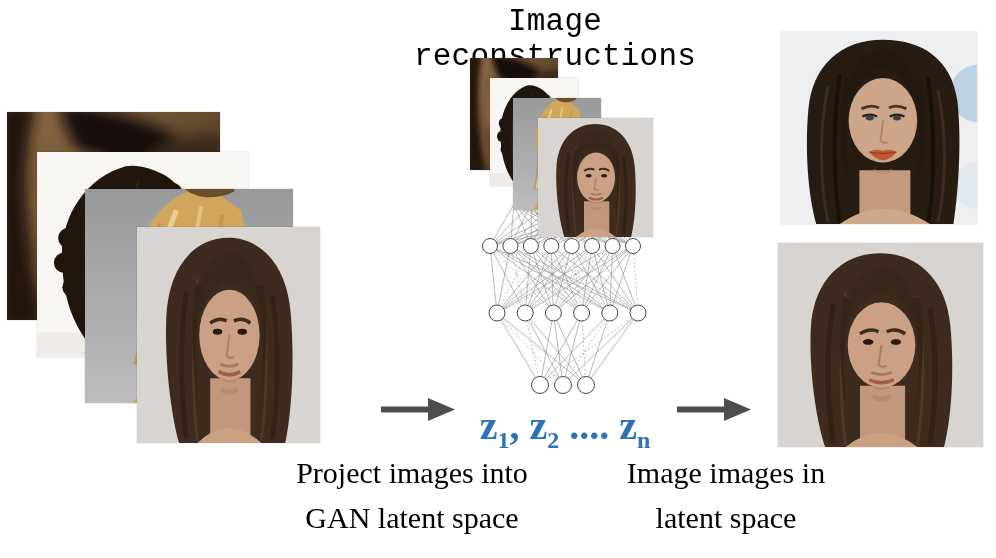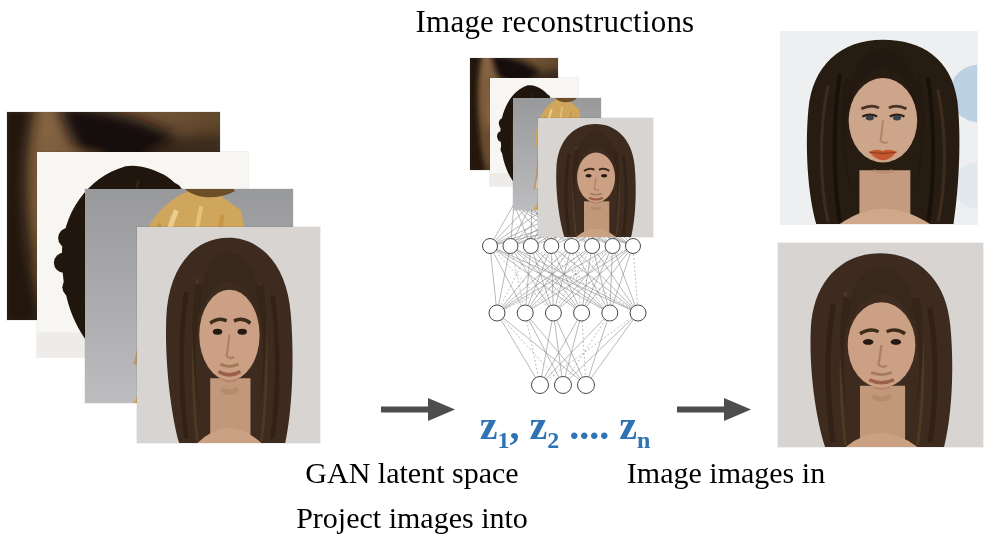--- a/index.html
+++ b/index.html
@@ -1,19 +1,19 @@
 <!DOCTYPE html>
 <html><head>
 <meta charset="utf-8">
 <style>
   html,body{margin:0;padding:0;background:#ffffff;}
   .canvas{position:relative;width:996px;height:558px;background:#ffffff;overflow:hidden;
           font-family:"Liberation Serif","DejaVu Serif",serif;color:#000;}
   .title{position:absolute;left:375px;top:4px;width:360px;text-align:center;
-         font-size:31px;letter-spacing:0.2px;}
+         font-size:31px;letter-spacing:0.2px;font-family:Liberation Mono, monospace;}
   .caption{position:absolute;top:450px;width:300px;text-align:center;font-size:30px;line-height:45px;}
   .caption.left{left:262px;}
   .caption.right{left:576px;}
   .photo{position:absolute;margin:0;box-shadow:0 0 0 1px rgba(0,0,0,0.06);background:#fff;}
   .photo svg{display:block;width:100%;height:100%;}
   .nn{position:absolute;left:462px;top:200px;width:200px;height:200px;}
   .arrow{position:absolute;}
   .latent{position:absolute;left:452px;top:386px;width:226px;text-align:center;white-space:nowrap;
           font-weight:bold;font-size:40px;color:#2E74B5;margin-top:16px;}
   .latent sub{font-size:24px;vertical-align:-9px;line-height:0;}
@@ -319,20 +319,21 @@
   <svg class="arrow" style="left:381px;top:397px;" width="75" height="25" viewBox="0 0 75 25">
     <polygon points="0,9.5 47,9.5 47,1 74,12.5 47,24 47,15.5 0,15.5" fill="#4d4d4d"></polygon>
   </svg>
   <svg class="arrow" style="left:677px;top:397px;" width="75" height="25" viewBox="0 0 75 25">
     <polygon points="0,9.5 47,9.5 47,1 74,12.5 47,24 47,15.5 0,15.5" fill="#4d4d4d"></polygon>
   </svg>
 
   <div class="latent"><span>z</span><sub>1</sub><span>, </span><span>z</span><sub>2</sub><span> .... </span><span>z</span><sub>n</sub></div>
 
   <div class="caption left">
+    <div>Project images into</div>
     <div>GAN latent space</div>
-    <div>Project images into</div>
   </div>
   <div class="caption right">
     <div>Image images in</div>
+    <div>latent space</div>
   </div>
 
 </div>
 
 </body></html>

